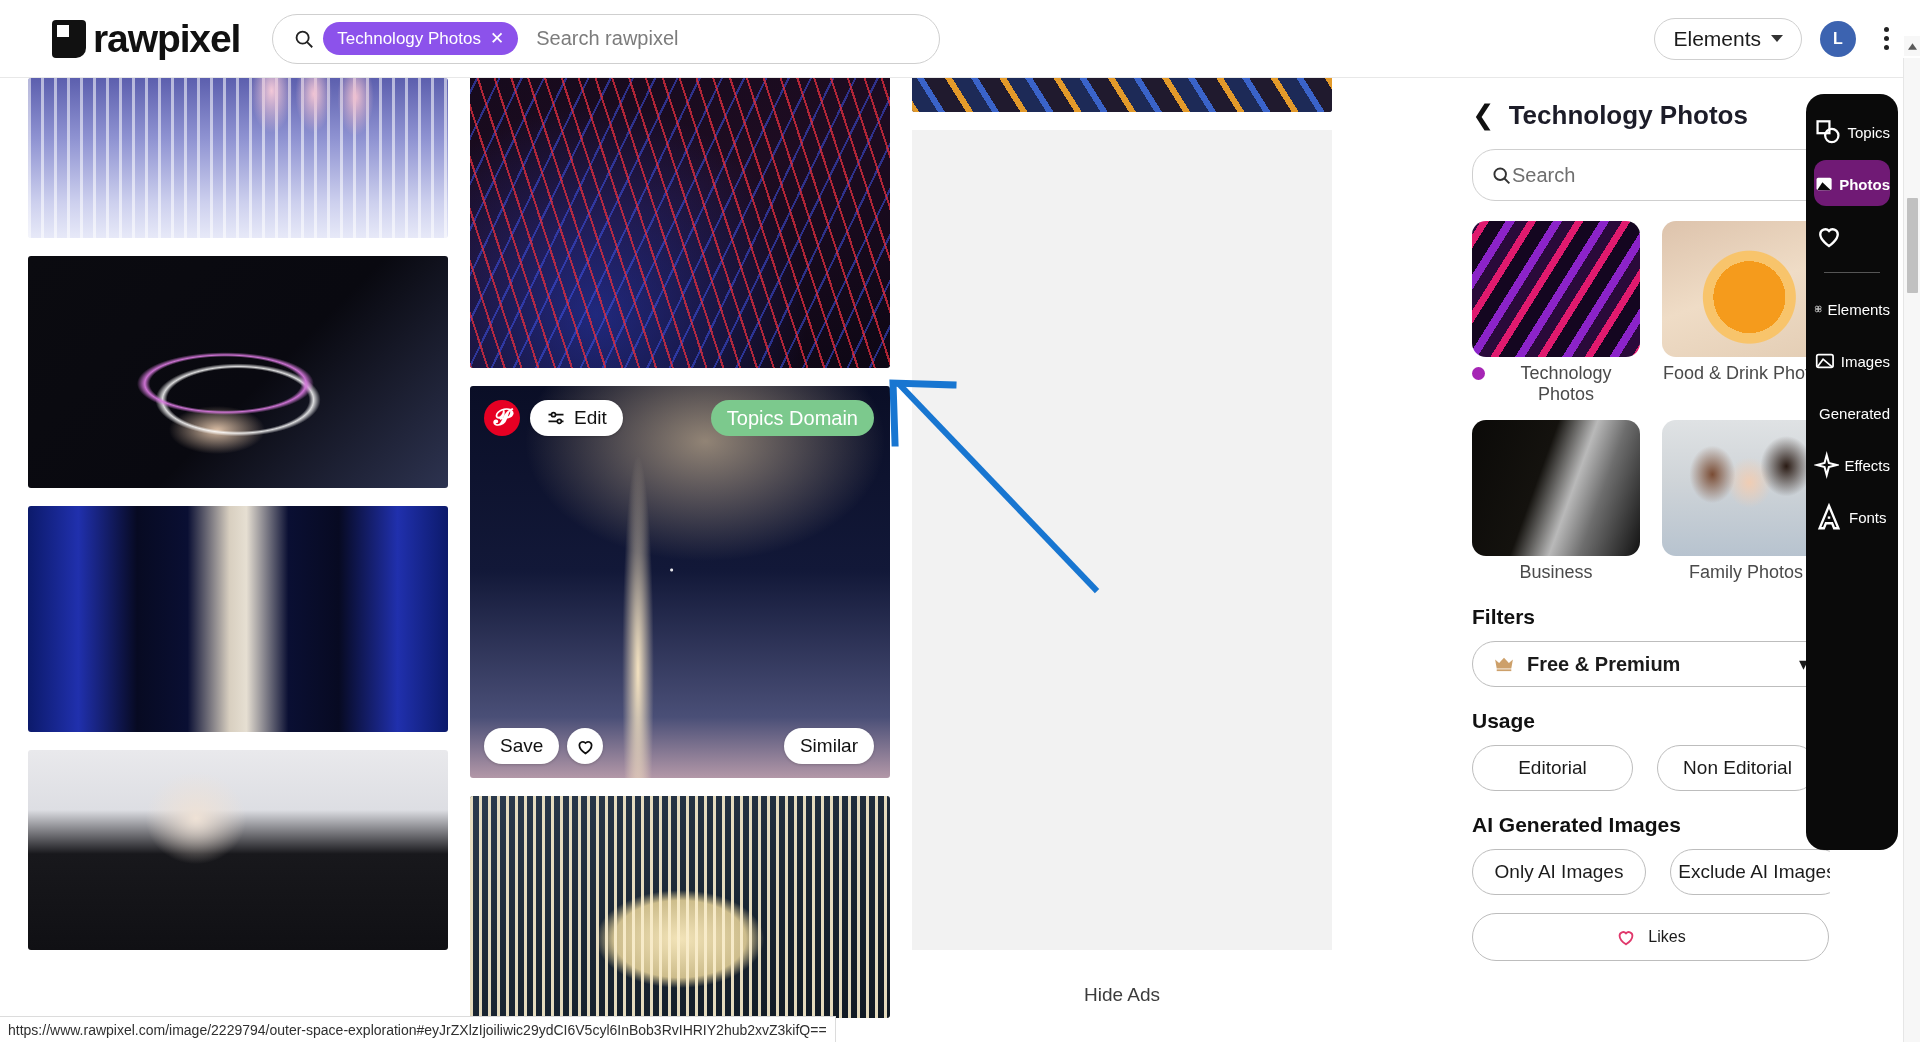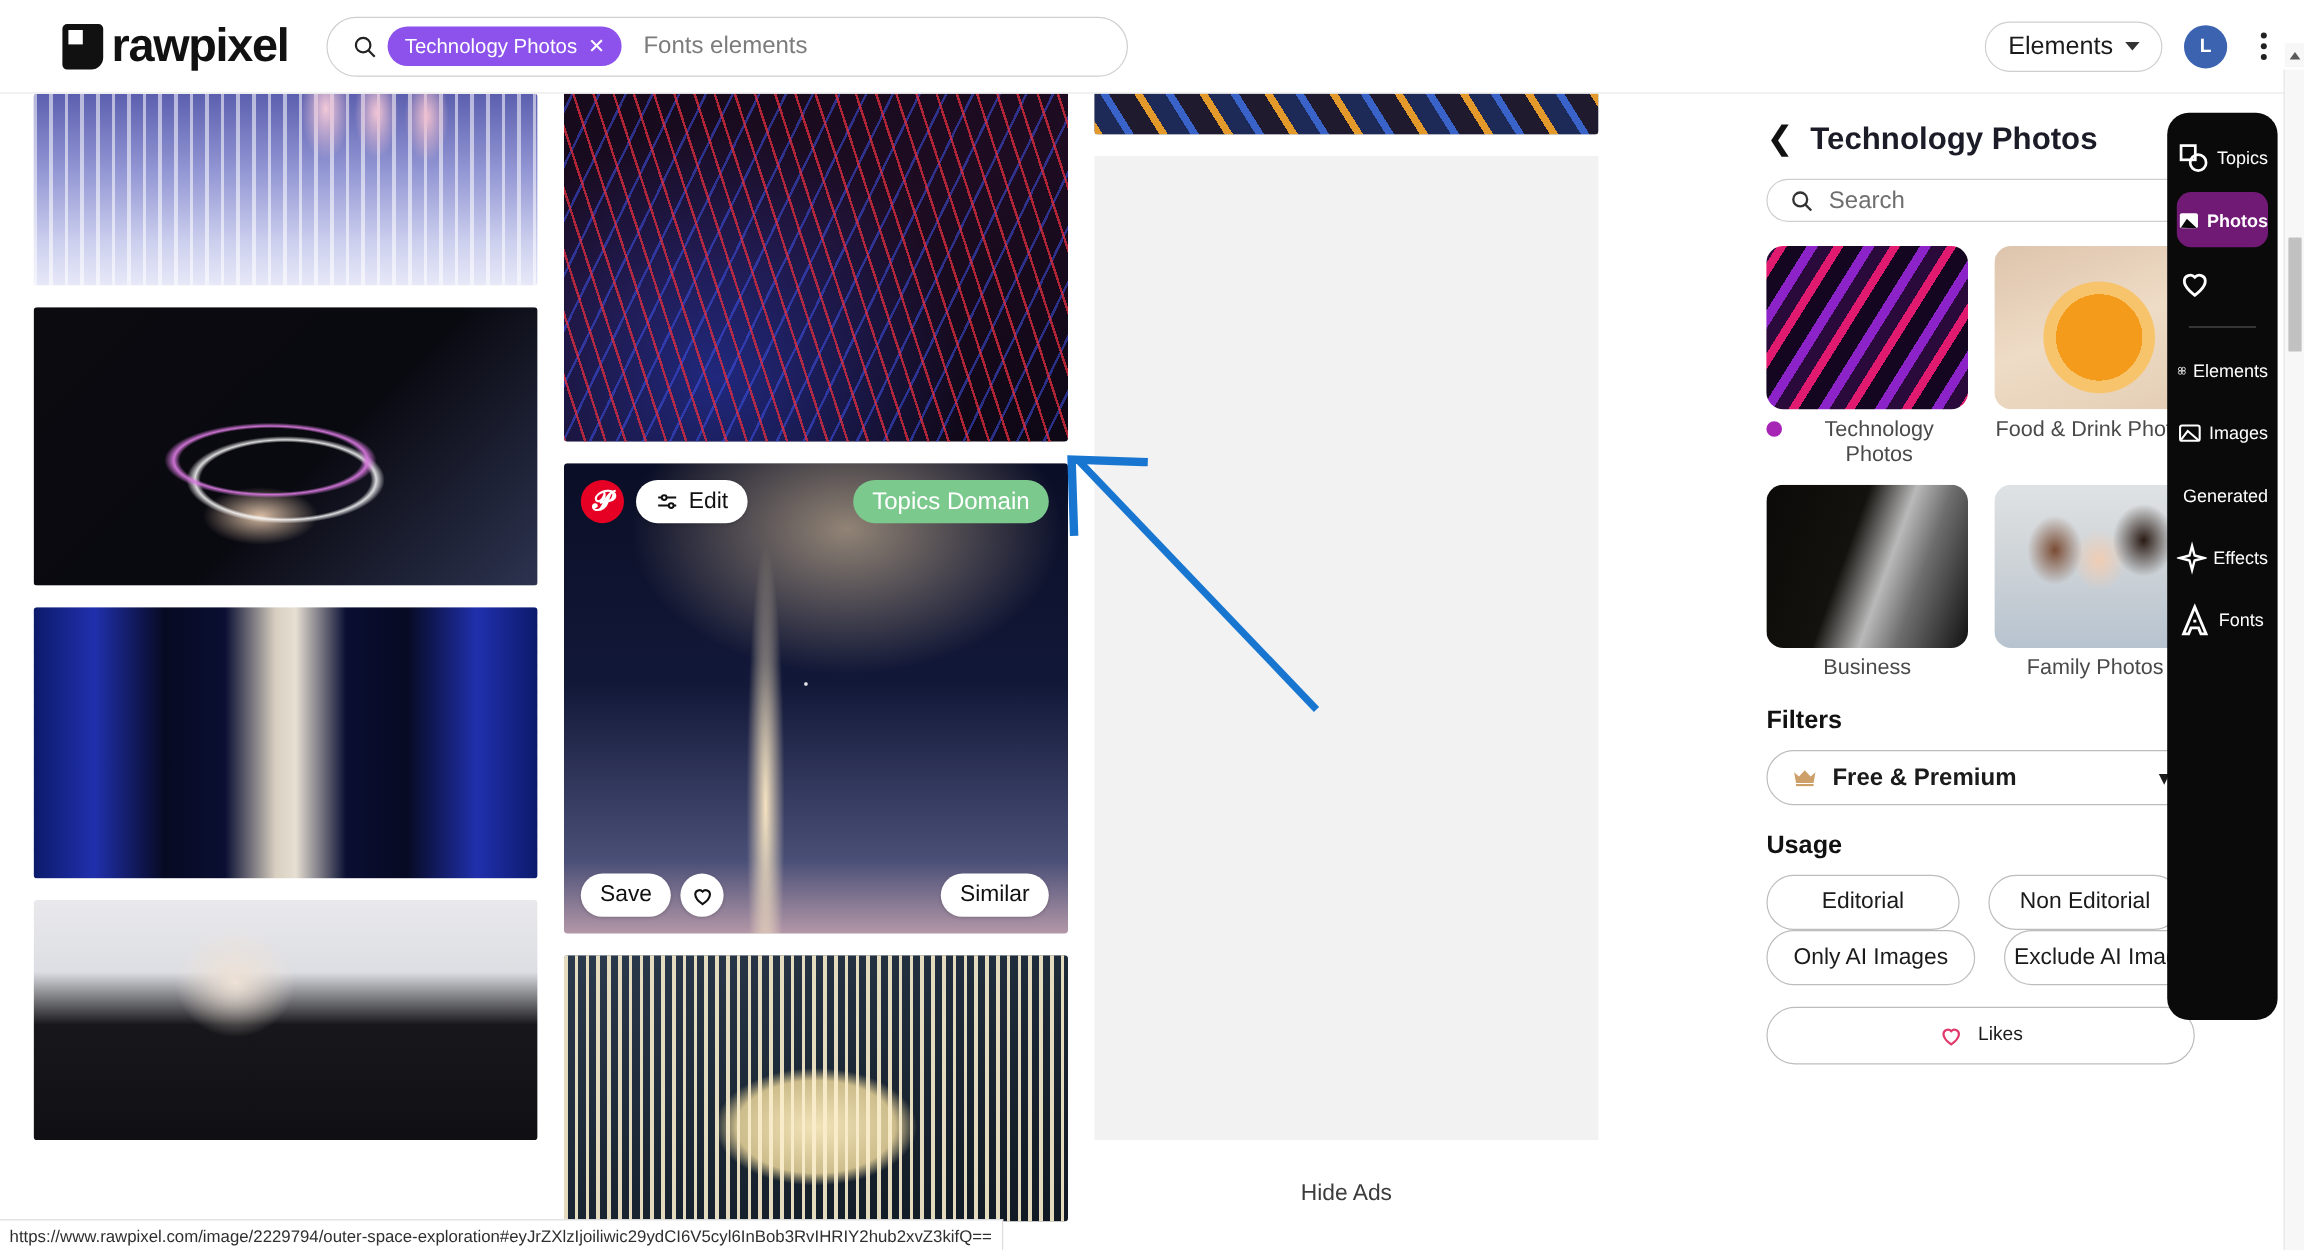--- a/index.html
+++ b/index.html
@@ -168,22 +168,22 @@
 
   
   .rpanel {
     position: absolute; top: 78px; right: 90px; width: 380px; height: 940px;
     background: #fff; padding: 22px 12px 0 22px; overflow: hidden;
   }
   .rp-head { display: flex; align-items: center; gap: 14px; margin-bottom: 18px; }
   .back-chev { font-size: 27px; color: #111; line-height: 1; }
   .rp-title { font-size: 26px; font-weight: 700; color: #1c1c28; }
   .rp-search {
-    height: 36px; border: 1px solid #cfcfcf; border-radius: 23px;
-    display: flex; align-items: center; padding: 0 18px; gap: 12px;
+    height: 52px; border: 1px solid #cfcfcf; border-radius: 23px;
+    display: flex; align-items: center; padding: 0 18px; 
     margin-bottom: 20px; width: 357px;
   }
   .rp-search span { color: #6f6f6f; font-size: 20px; }
   .cat-grid { display: grid; grid-template-columns: 168px 168px; gap: 16px 22px; }
   .cat-thumb { width: 168px; height: 136px; border-radius: 14px; overflow: hidden; }
   .cat-label {
     text-align: center; font-size: 18px; color: #4a4a4a; line-height: 1.15;
     margin-top: 6px; display: flex; align-items: flex-start; justify-content: center; gap: 7px;
   }
   .dot-purple { width: 13px; height: 13px; border-radius: 50%; background: #a625b5; flex: 0 0 auto; margin-top: 4px; }
@@ -280,21 +280,21 @@
 
   <div class="searchbar">
     <svg class="srch-icon" viewBox="0 0 24 24" fill="none" stroke="#222" stroke-width="2">
       <circle cx="10.5" cy="10.5" r="6.6"></circle>
         <line x1="15.4" y1="15.4" x2="21" y2="21"></line>
     </svg>
     <div class="chip">
       <span>Technology Photos</span>
       <span class="chip-x">✕</span>
     </div>
-    <div class="srch-placeholder">Fonts elements</div>
+    <div class="srch-placeholder">Search rawpixel</div>
   </div>
 
   <div class="hdr-right">
     <div class="elements-select">
       <span>Elements</span>
       <span class="caret"></span>
     </div>
     <div class="avatar">
       <span>L</span>
     </div>
@@ -439,20 +439,21 @@
   <div class="sec-title">Usage</div>
   <div class="btn-row">
     <div class="opt-btn opt-wide">
       <span>Editorial</span>
     </div>
     <div class="opt-btn opt-wide">
       <span>Non Editorial</span>
     </div>
   </div>
 
+  <div class="sec-title">AI Generated Images</div>
   <div class="btn-row">
     <div class="opt-btn opt-wide">
       <span>Only AI Images</span>
     </div>
     <div class="opt-btn opt-wide">
       <span>Exclude AI Images</span>
     </div>
   </div>
 
   <div class="likes-btn">

